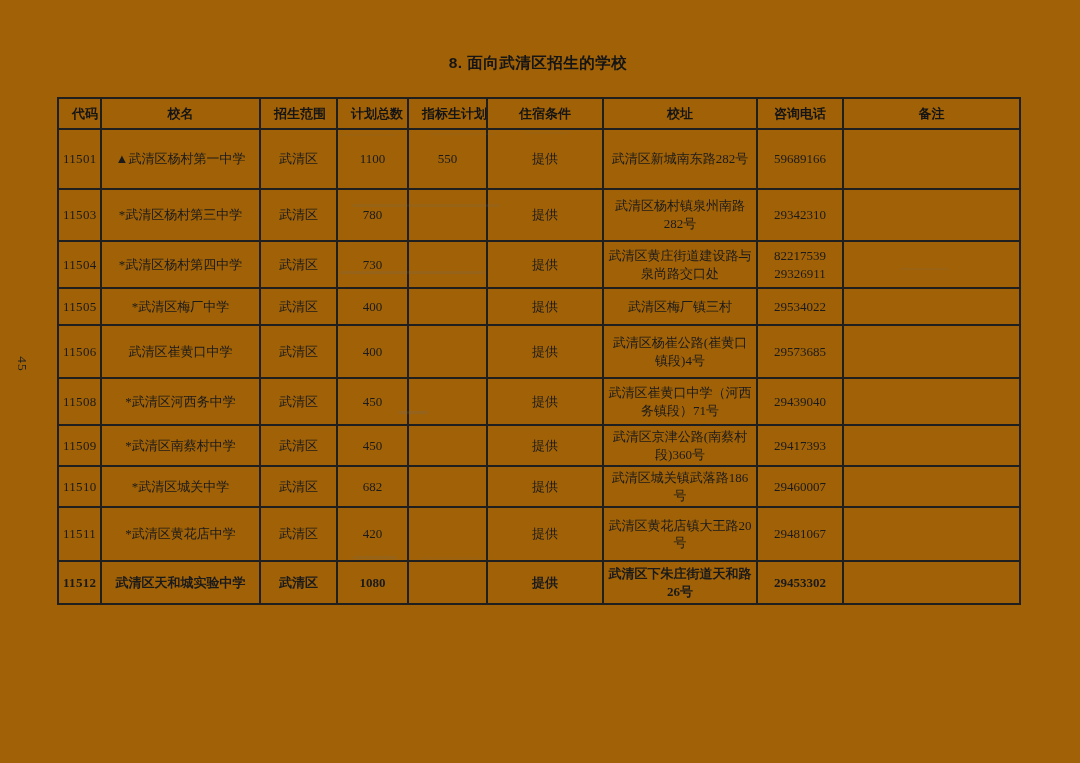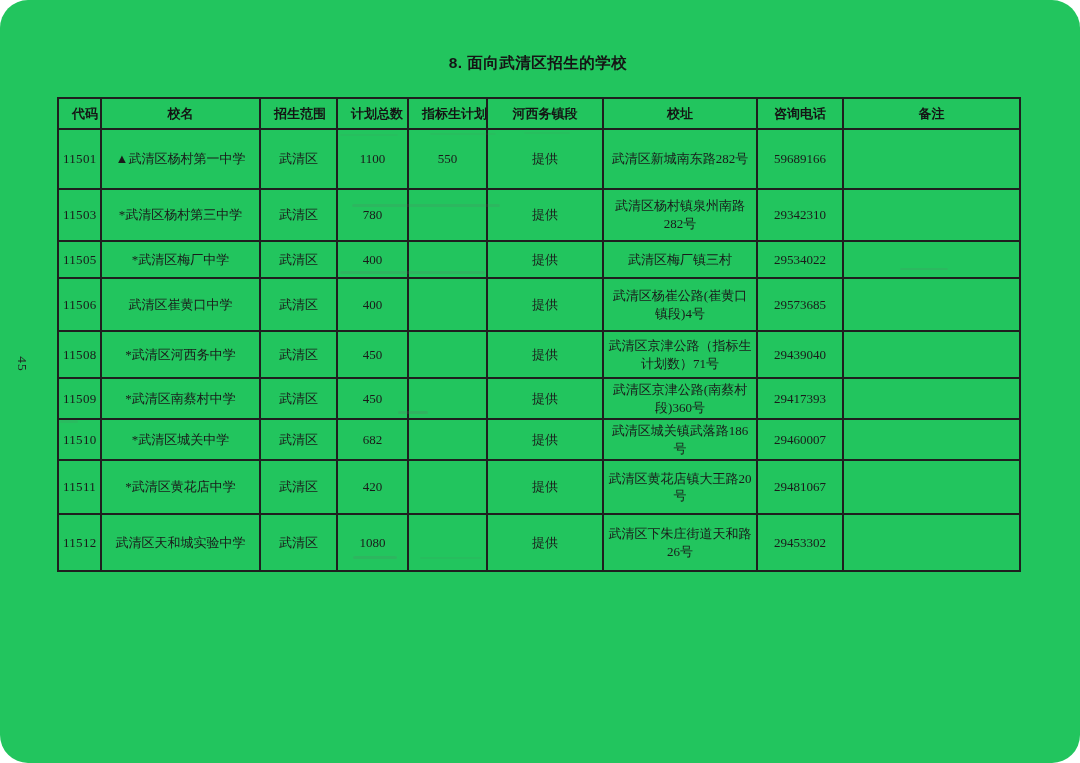--- a/index.html
+++ b/index.html
@@ -2,21 +2,21 @@
 <html><head>
 <meta charset="utf-8">
 <style>
   html,body{margin:0;padding:0;}
   body{
     width:1080px;height:763px;background:#ffffff;overflow:hidden;
     font-family:"Liberation Serif","DejaVu Serif",serif;
     color:#1a1a1a;position:relative;
     -webkit-font-smoothing:antialiased;
   }
-  .page{position:absolute;inset:0;background:#22c55e;border-radius:28px;}
+  .page{position:absolute;inset:0;background:#a16207;}
   .page-number{
     position:absolute;left:14px;top:356px;
     transform:rotate(90deg);transform-origin:center;
     font-size:13.5px;color:#222;letter-spacing:1px;
     font-family:"Liberation Serif","DejaVu Serif",serif;
   }
   .title{
     position:absolute;left:57px;top:53px;width:962px;margin:0;
     text-align:center;font-size:15.5px;font-weight:bold;color:#151515;
     font-family:"Liberation Sans","DejaVu Sans",sans-serif;
@@ -72,21 +72,21 @@
         <col style="width:86px">
         <col style="width:177px">
     </colgroup>
     <thead>
       <tr style="height:31px">
           <th>代码</th>
           <th>校名</th>
           <th>招生范围</th>
           <th>计划总数</th>
           <th>指标生计划数</th>
-          <th>河西务镇段</th>
+          <th>住宿条件</th>
           <th>校址</th>
           <th>咨询电话</th>
           <th>备注</th>
         </tr>
     </thead>
     <tbody>
         <tr style="height: 60px;">
           <td class="col-code">11501</td>
           <td class="col-name">▲武清区杨村第一中学</td>
           <td class="col-scope">武清区</td>
@@ -101,20 +101,32 @@
           <td class="col-code">11503</td>
           <td class="col-name">*武清区杨村第三中学</td>
           <td class="col-scope">武清区</td>
           <td class="col-plan">780</td>
           <td class="col-quota"></td>
           <td class="col-lodging">提供</td>
           <td class="col-address">武清区杨村镇泉州南路282号</td>
           <td class="col-phone">29342310</td>
           <td class="col-remark"></td>
         </tr>
+        <tr style="height: 47px;">
+          <td class="col-code">11504</td>
+          <td class="col-name">*武清区杨村第四中学</td>
+          <td class="col-scope">武清区</td>
+          <td class="col-plan">730</td>
+          <td class="col-quota"></td>
+          <td class="col-lodging">提供</td>
+          <td class="col-address">武清区黄庄街道建设路与泉尚路交口处</td>
+          <td class="col-phone">82217539
+29326911</td>
+          <td class="col-remark"></td>
+        </tr>
         <tr style="height: 37px;">
           <td class="col-code">11505</td>
           <td class="col-name">*武清区梅厂中学</td>
           <td class="col-scope">武清区</td>
           <td class="col-plan">400</td>
           <td class="col-quota"></td>
           <td class="col-lodging">提供</td>
           <td class="col-address">武清区梅厂镇三村</td>
           <td class="col-phone">29534022</td>
           <td class="col-remark"></td>
@@ -130,21 +142,21 @@
           <td class="col-phone">29573685</td>
           <td class="col-remark"></td>
         </tr>
         <tr style="height: 47px;">
           <td class="col-code">11508</td>
           <td class="col-name">*武清区河西务中学</td>
           <td class="col-scope">武清区</td>
           <td class="col-plan">450</td>
           <td class="col-quota"></td>
           <td class="col-lodging">提供</td>
-          <td class="col-address">武清区京津公路（指标生计划数）71号</td>
+          <td class="col-address">武清区崔黄口中学（河西务镇段）71号</td>
           <td class="col-phone">29439040</td>
           <td class="col-remark"></td>
         </tr>
         <tr style="height: 38px;">
           <td class="col-code">11509</td>
           <td class="col-name">*武清区南蔡村中学</td>
           <td class="col-scope">武清区</td>
           <td class="col-plan">450</td>
           <td class="col-quota"></td>
           <td class="col-lodging">提供</td>
@@ -167,21 +179,21 @@
           <td class="col-code">11511</td>
           <td class="col-name">*武清区黄花店中学</td>
           <td class="col-scope">武清区</td>
           <td class="col-plan">420</td>
           <td class="col-quota"></td>
           <td class="col-lodging">提供</td>
           <td class="col-address">武清区黄花店镇大王路20号</td>
           <td class="col-phone">29481067</td>
           <td class="col-remark"></td>
         </tr>
-        <tr style="height: 57px;">
+        <tr style="height: 43px; font-weight: bold;">
           <td class="col-code">11512</td>
           <td class="col-name">武清区天和城实验中学</td>
           <td class="col-scope">武清区</td>
           <td class="col-plan">1080</td>
           <td class="col-quota"></td>
           <td class="col-lodging">提供</td>
           <td class="col-address">武清区下朱庄街道天和路26号</td>
           <td class="col-phone">29453302</td>
           <td class="col-remark"></td>
         </tr>

